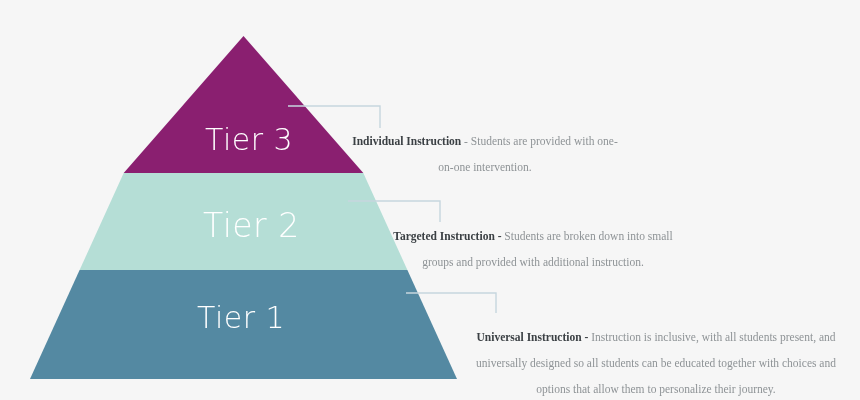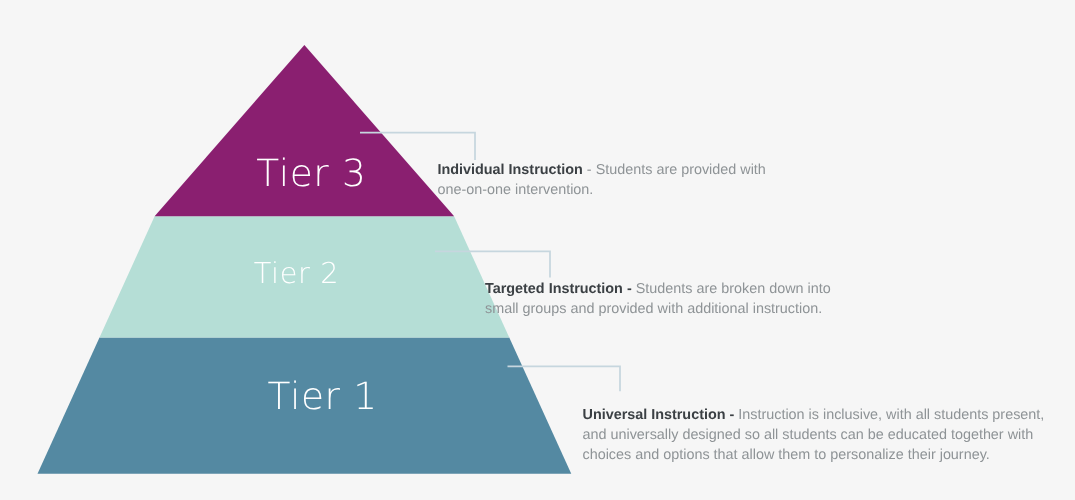--- a/index.html
+++ b/index.html
@@ -12,20 +12,21 @@
     height: 400px;
     overflow: hidden;
     background: #f6f6f6;
     font-family: "Liberation Sans", sans-serif;
   }
   #stage {
     position: relative;
     width: 860px;
     height: 400px;
     background: #f6f6f6;
+    text-align: center;
   }
 
   
   #pyramid-svg {
     position: absolute;
     left: 0;
     top: 0;
     width: 860px;
     height: 400px;
   }
@@ -39,35 +40,35 @@
     pointer-events: none;
   }
   #tier3-label {
     left: 205px;
     top: 122px;
     font-size: 30px;
   }
   #tier2-label {
     left: 203px;
     top: 206px;
-    font-size: 23px;
+    font-size: 33px;
   }
   #tier1-label {
-    left: 214px;
+    left: 197px;
     top: 300px;
     font-size: 30px;
   }
 
   
   .desc {
     position: absolute;
     color: #8e9396;
-    font-family: Liberation Sans, sans-serif;
+    font-family: Liberation Serif, serif;
     font-size: 11.5px;
-    line-height: 16px;
+    line-height: 26px;
   }
   .desc b {
     color: #3b4044;
     font-weight: 700;
   }
   #desc-tier3 {
     left: 350px;
     top: 128px;
     width: 270px;
   }

